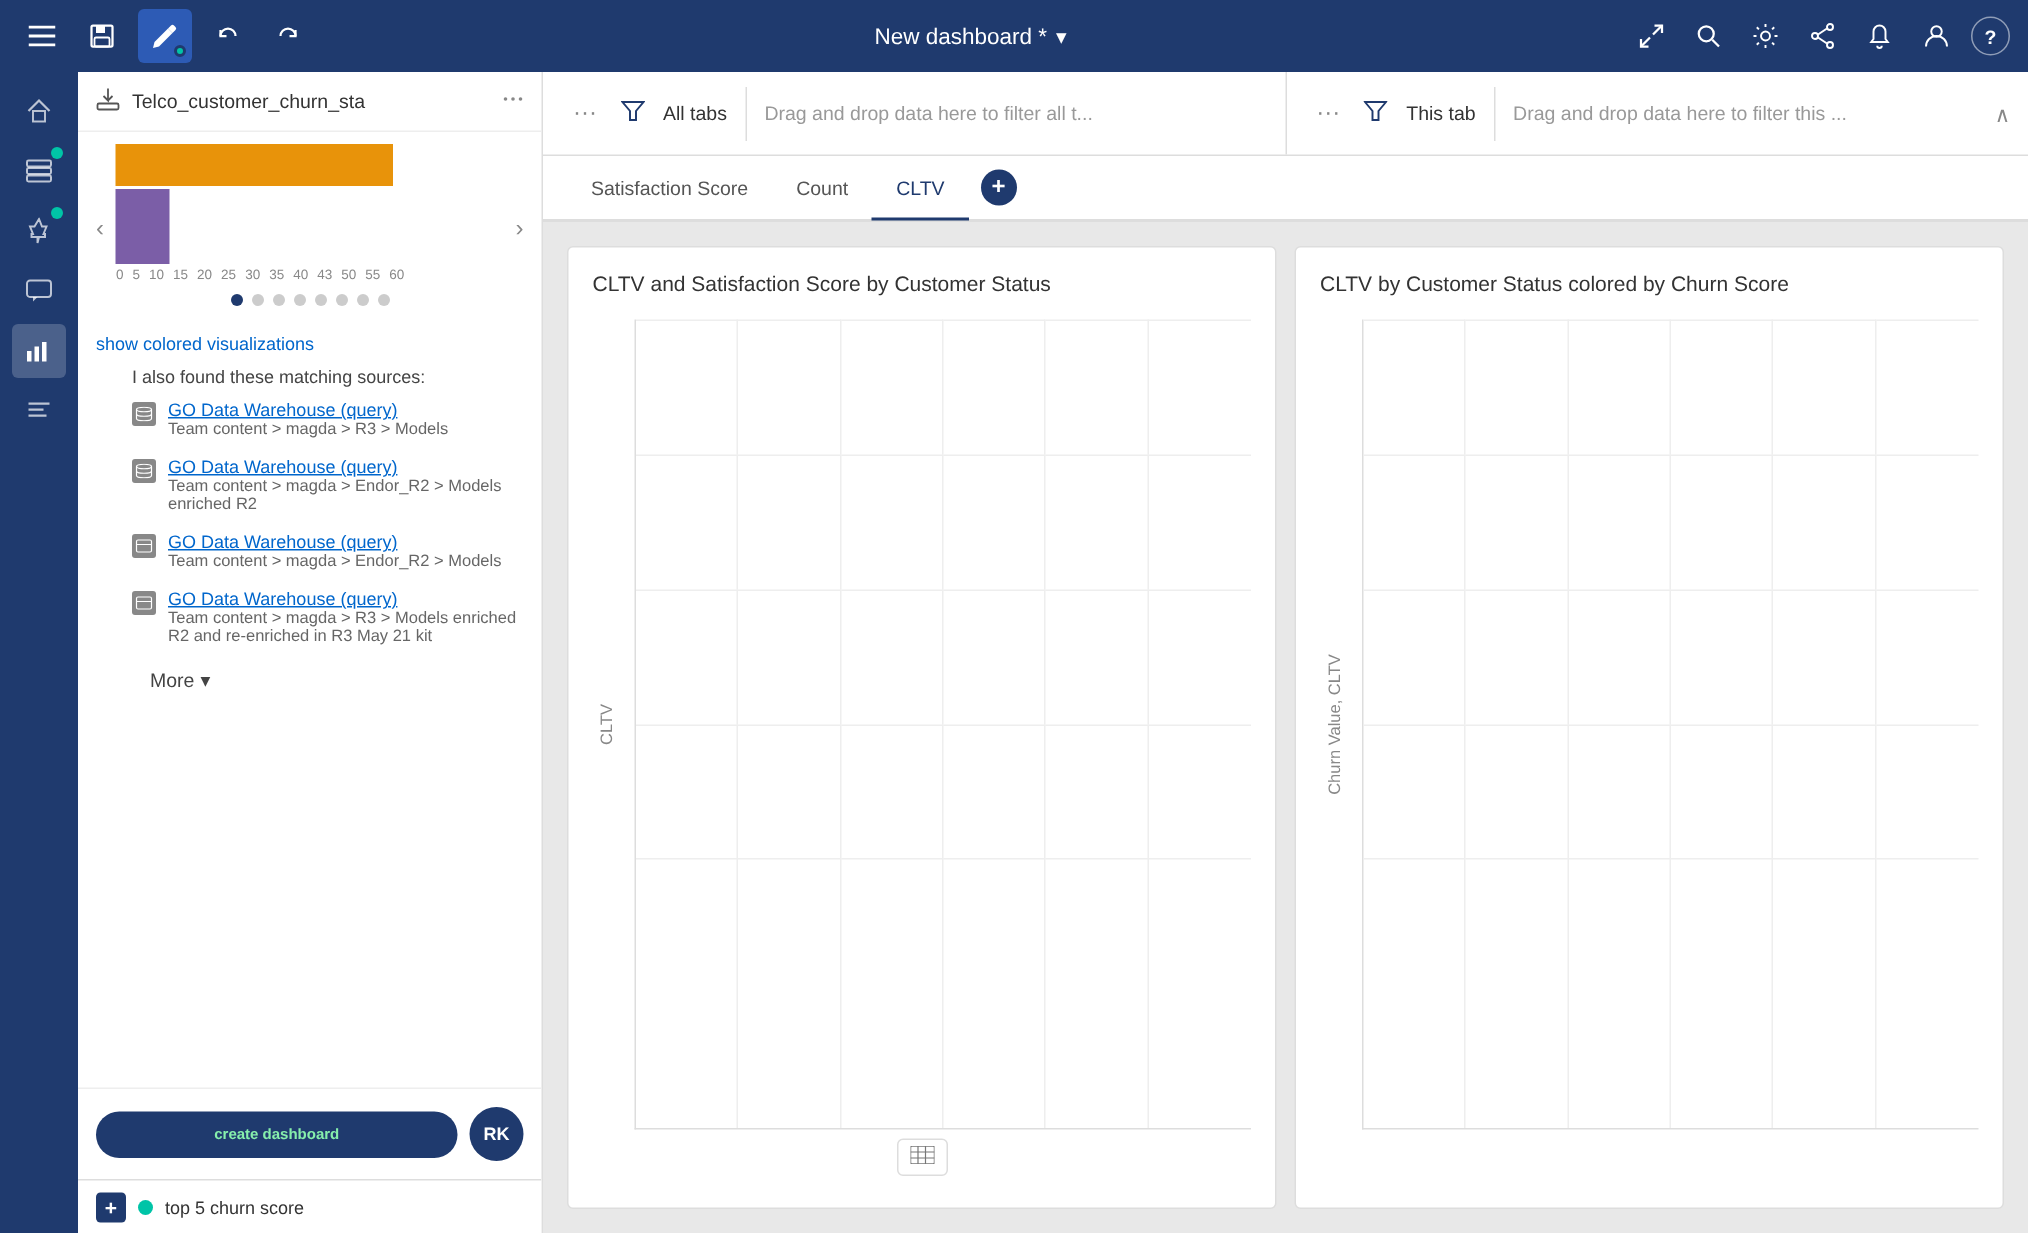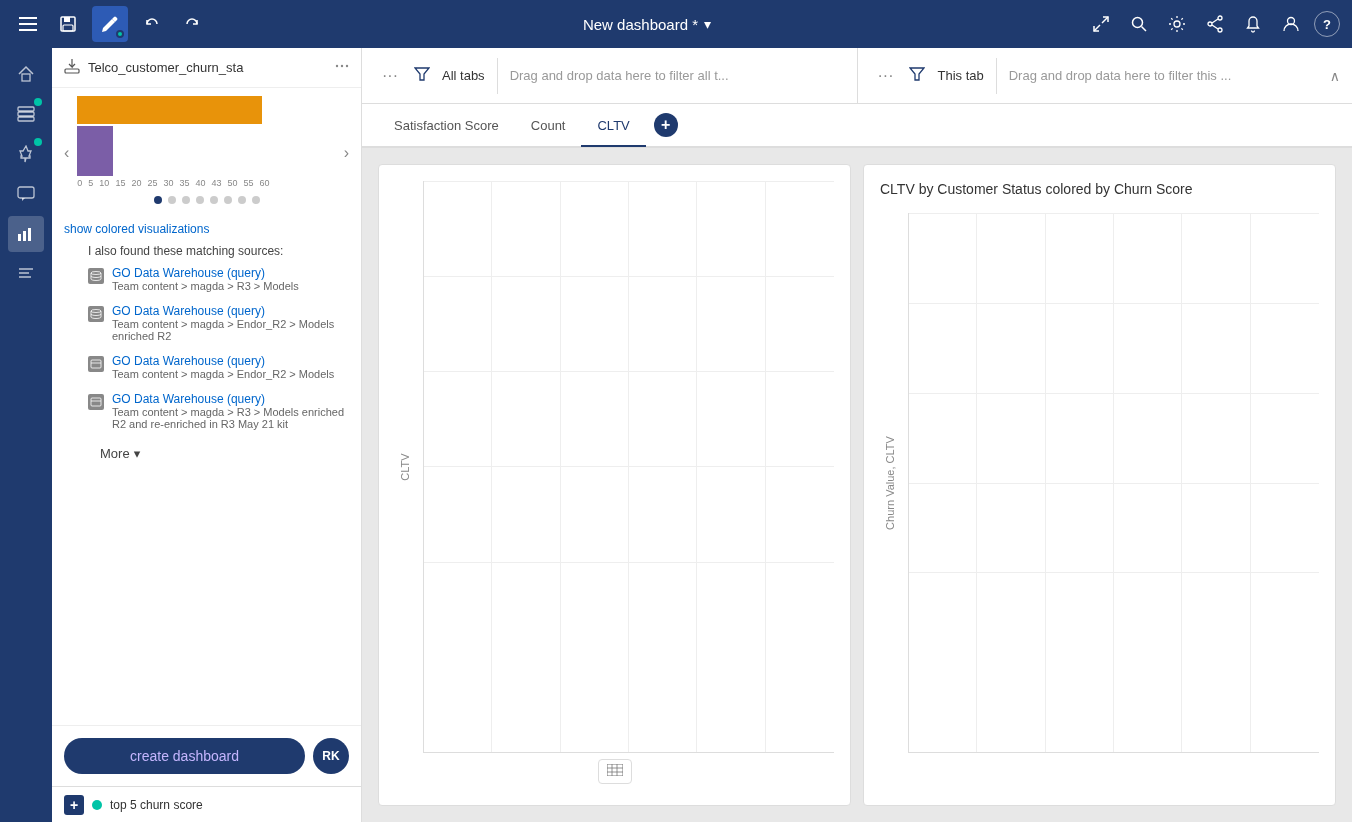--- a/index.html
+++ b/index.html
@@ -51,27 +51,27 @@
     .chart-nav { display: flex; align-items: center; justify-content: space-between; }
     .chart-nav-btn { background: none; border: none; cursor: pointer; font-size: 16px; color: #888; }
 
     .show-related { color: #0066cc; cursor: pointer; font-size: 12px; padding: 4px 12px 8px; display: block; }
 
     .matching-sources { padding: 0 16px; margin-left: 20px; }
     .matching-title { font-size: 12px; color: #444; margin-bottom: 8px; }
 
     .source-item { display: flex; align-items: flex-start; gap: 8px; margin-bottom: 12px; }
     .source-icon { width: 16px; height: 16px; background: #888; border-radius: 2px; margin-top: 2px; flex-shrink: 0; display: flex; align-items: center; justify-content: center; }
-    .source-link { color: #0066cc; cursor: pointer; font-size: 12px; font-weight: 500; }
+    .source-link { color: #0066cc; cursor: pointer; font-size: 12px; font-weight: 500; text-decoration: underline; }
     .source-path { color: #666; font-size: 11px; }
 
     .more-btn { display: flex; align-items: flex-end; gap: 4px; color: #444; background: none; border: none; cursor: pointer; font-size: 13px; padding: 4px 12px; }
 
     .panel-footer { padding: 12px; display: flex; align-items: center; gap: 8px; border-top: 1px solid #eee; }
-    .create-dashboard-btn { flex: 1; background: #1f3a6e; color: #c4b5fd; border: none; border-radius: 20px; padding: 10px 16px; font-size: 14px; font-weight: 400; cursor: pointer; }
+    .create-dashboard-btn { flex: 1; background: #1f3a6e; color: #86efac; border: none; border-radius: 20px; padding: 10px 16px; font-size: 10px; font-weight: 700; cursor: pointer; }
     .avatar-btn { width: 36px; height: 36px; background: #1f3a6e; color: white; border-radius: 50%; border: none; font-size: 12px; font-weight: 600; cursor: pointer; display: flex; align-items: center; justify-content: center; }
 
     
     .bottom-bar { height: 36px; background: white; border-top: 1px solid #ddd; display: flex; align-items: center; padding: 0 12px; gap: 8px; }
     .add-icon-btn { width: 20px; height: 20px; background: #1f3a6e; color: white; border-radius: 3px; display: flex; align-items: center; justify-content: center; cursor: pointer; font-size: 14px; font-weight: bold; }
     .tab-indicator-dot { width: 10px; height: 10px; background: #00c4a7; border-radius: 50%; }
     .tab-label { font-size: 12px; color: #333; }
 
     
     .main-content { flex: 1; display: flex; flex-direction: column; background: #e8e8e8; }
@@ -411,20 +411,21 @@
       </div>
       <div class="tab active">
         <span>CLTV</span>
       </div>
       <div class="tab-add-btn">+</div>
     </div>
 
     <div class="dashboard-area">
 
       <div class="chart-card">
+        <div class="chart-card-title">CLTV and Satisfaction Score by Customer Status</div>
         <div class="chart-body" style="flex:1;position:relative;min-height:380px;">
           <div style="position:absolute;left:4px;top:50%;writing-mode:vertical-rl;text-orientation:mixed;transform:translateY(-50%) rotate(180deg);font-size:11px;color:#888;">CLTV</div>
           <div style="margin-left:28px;height:100%;display:flex;flex-direction:column;">
             <div style="flex:1;border-left:1px solid #ddd;border-bottom:1px solid #ddd;display:grid;grid-template-columns:repeat(6,1fr);grid-template-rows:repeat(6,1fr);">
 
               <div style="border-right:1px solid #eee;border-top:1px solid #eee;"></div>
               <div style="border-right:1px solid #eee;border-top:1px solid #eee;"></div>
               <div style="border-right:1px solid #eee;border-top:1px solid #eee;"></div>
               <div style="border-right:1px solid #eee;border-top:1px solid #eee;"></div>
               <div style="border-right:1px solid #eee;border-top:1px solid #eee;"></div>

